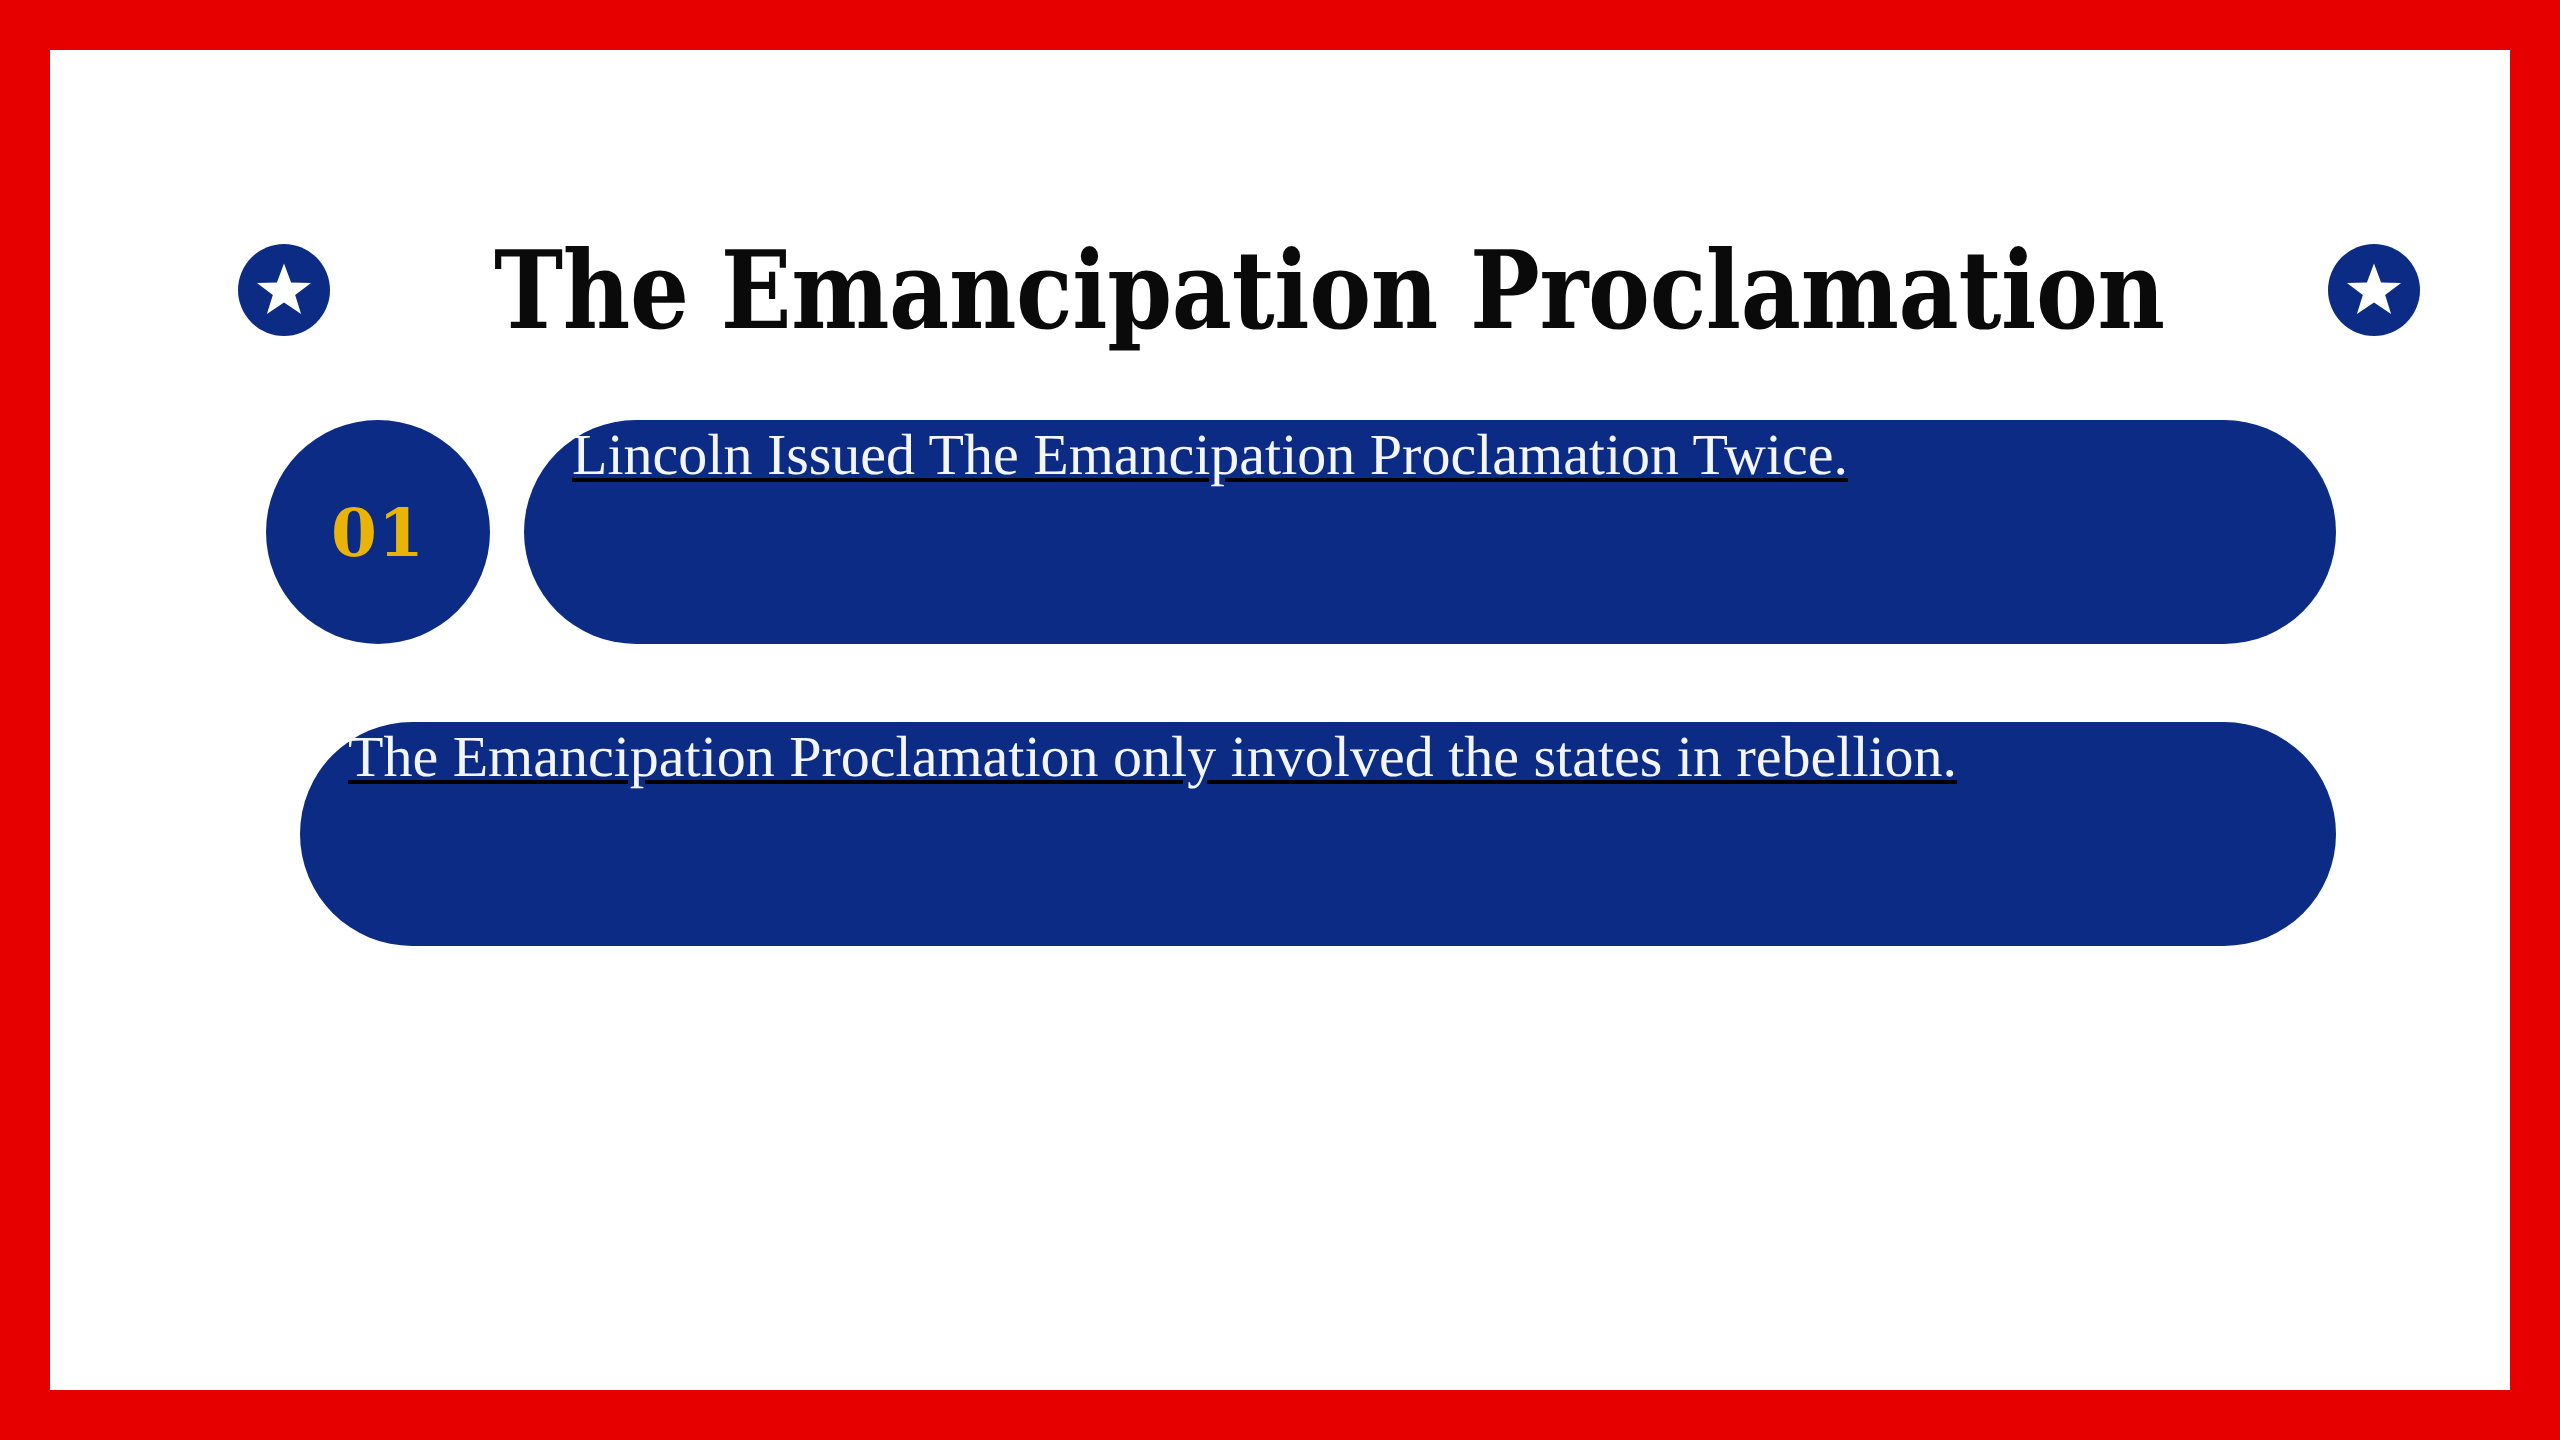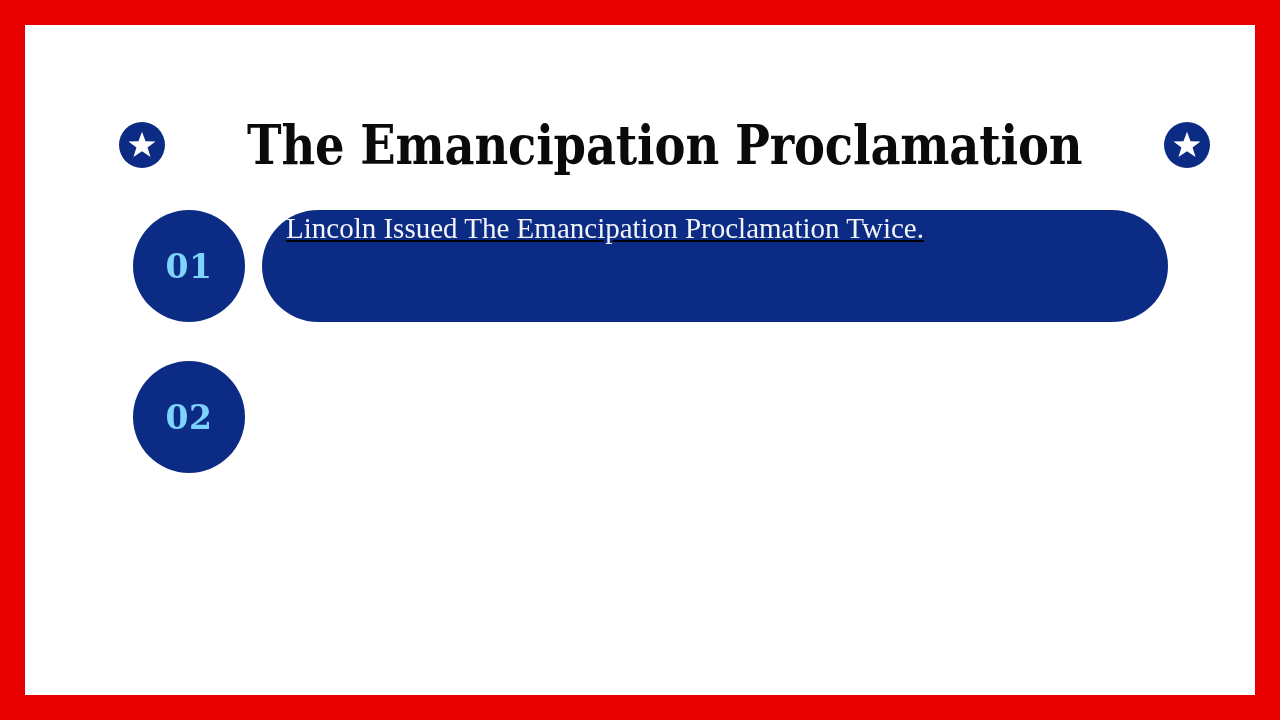--- a/index.html
+++ b/index.html
@@ -97,21 +97,21 @@
     align-items: center;
     justify-content: center;
     position: relative;
     z-index: 2;
   }
 
   .num-label {
     font-family: "DejaVu Serif", "Liberation Serif", serif;
     font-weight: bold;
     font-size: 33px;
-    color: #7dd3fc;
+    color: #eab308;
     line-height: 1;
     letter-spacing: 0.5px;
   }
 
   .pill {
     margin-left: 17px;
     flex: 1 1 auto;
     align-self: stretch;
     background: #0b2b85;
     border-radius: 56px;
@@ -157,22 +157,22 @@
       <div class="row">
         <div class="num-circle">
           <span class="num-label">01</span>
         </div>
         <div class="pill">
           <span class="pill-text">Lincoln Issued The Emancipation Proclamation Twice.</span>
         </div>
       </div>
 
       <div class="row">
-        <div class="num-circle">
-          <span class="num-label">02</span>
+        <div class="pill">
+          <span class="pill-text">The Emancipation Proclamation only involved the states in rebellion.</span>
         </div>
       </div>
 
       <div class="row">
       </div>
 
     </div>
   </div>
 </div>
 

